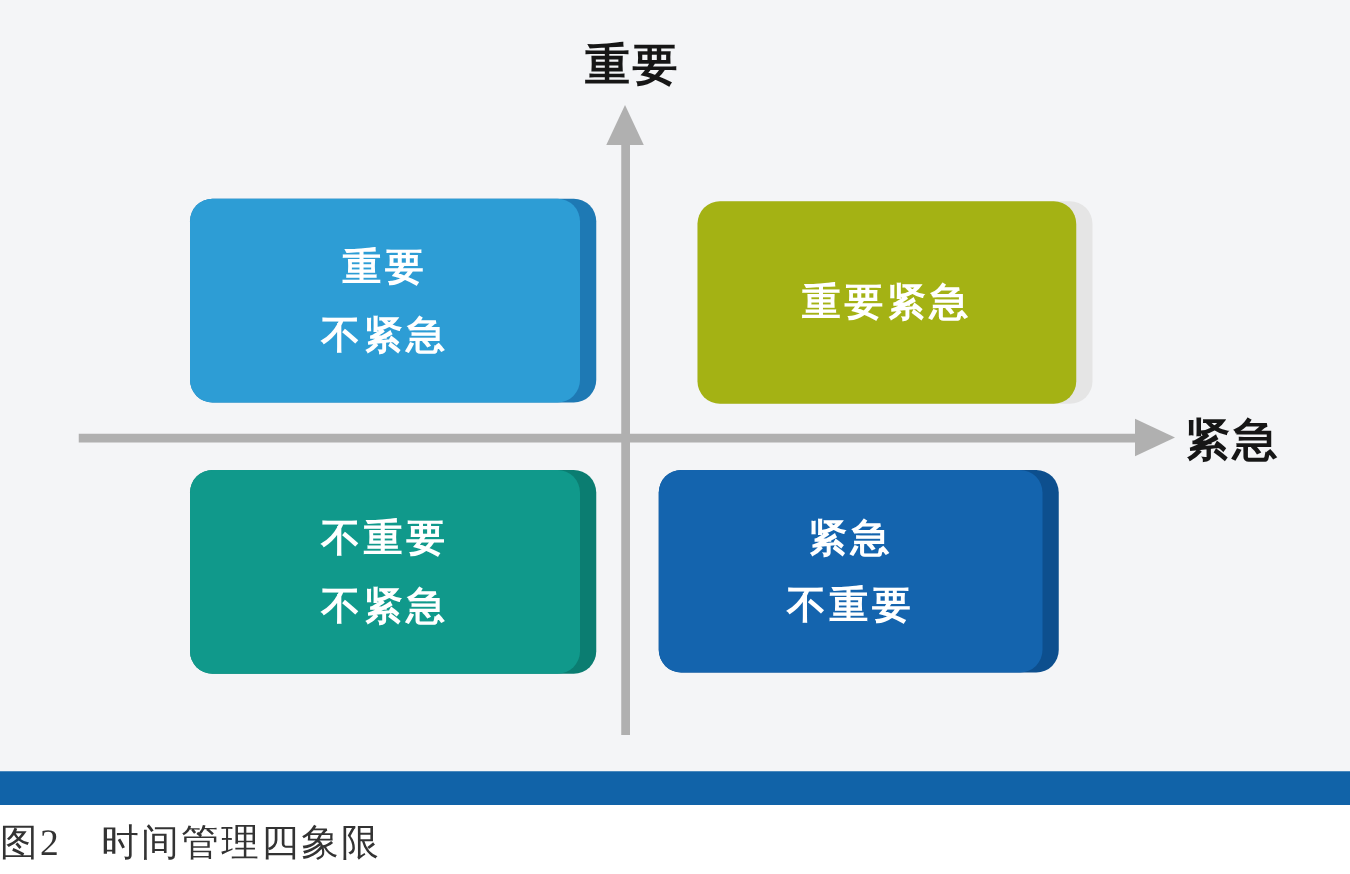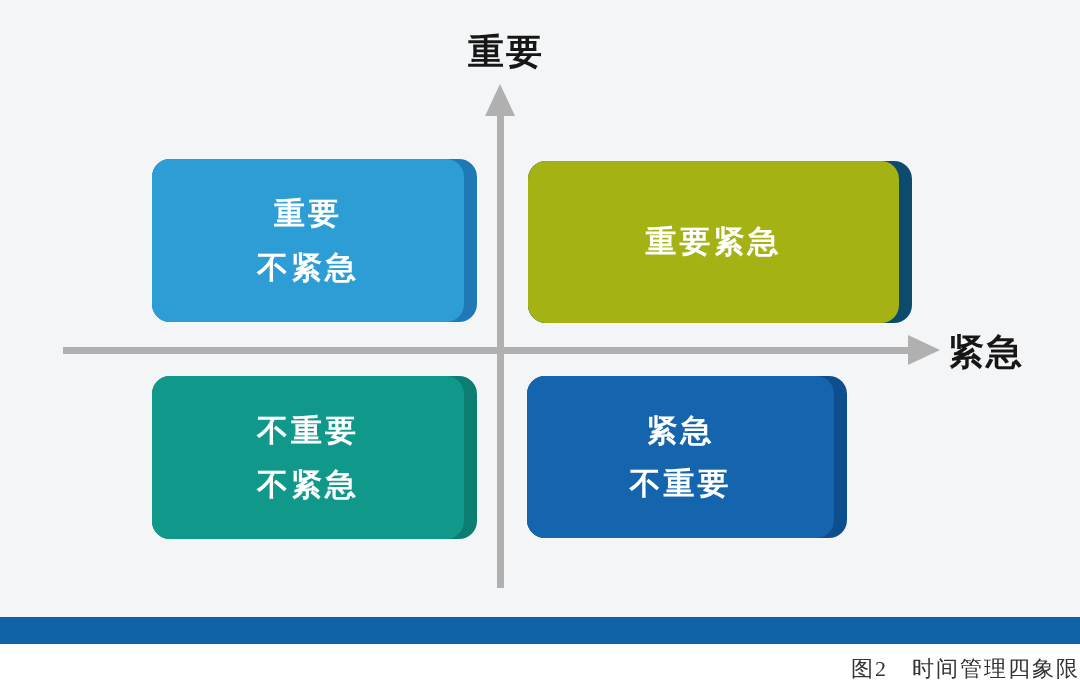--- a/index.html
+++ b/index.html
@@ -25,30 +25,30 @@
   .x-label{left:948px;top:328px;}
 
   
   .card{position:absolute;border-radius:18px;}
   .face{position:absolute;left:0;top:0;bottom:0;right:13px;border-radius:18px;
     display:flex;flex-direction:column;justify-content:center;align-items:center;gap:16px;}
   .card-line{color:#ffffff;font-weight:bold;font-size:31px;letter-spacing:3px;line-height:1.2;}
 
   .card-tl{left:152px;top:159px;width:325px;height:163px;background:#1e79b4;}
   .card-tl .face{background:#2d9dd5;}
-  .card-tr{left:528px;top:161px;width:384px;height:162px;background:#0c4a6e;}
+  .card-tr{left:558px;top:161px;width:316px;height:162px;background:#e5e5e5;}
   .card-tr .face{background:#a4b214;}
   .card-bl{left:152px;top:376px;width:325px;height:163px;background:#0b7d71;}
   .card-bl .face{background:#10998b;}
   .card-br{left:527px;top:376px;width:320px;height:162px;background:#0d4f8e;}
   .card-br .face{background:#1464ae;}
 
   .bottom-bar{position:absolute;left:0;top:617px;width:1080px;height:27px;background:#1163a8;}
-  .caption{position:absolute;left:0;top:654px;width:1080px;text-align:right;
-    font-size:22px;color:#333333;letter-spacing:2px;}
+  .caption{position:absolute;left:0;top:654px;width:1080px;text-align:left;
+    font-size:30px;color:#333333;letter-spacing:2px;}
 </style>
 </head>
 <body>
 
 <div class="canvas">
   <div class="diagram-area"></div>
 
   <div class="y-line"></div>
   <div class="y-arrow"></div>
   <div class="x-line"></div>

